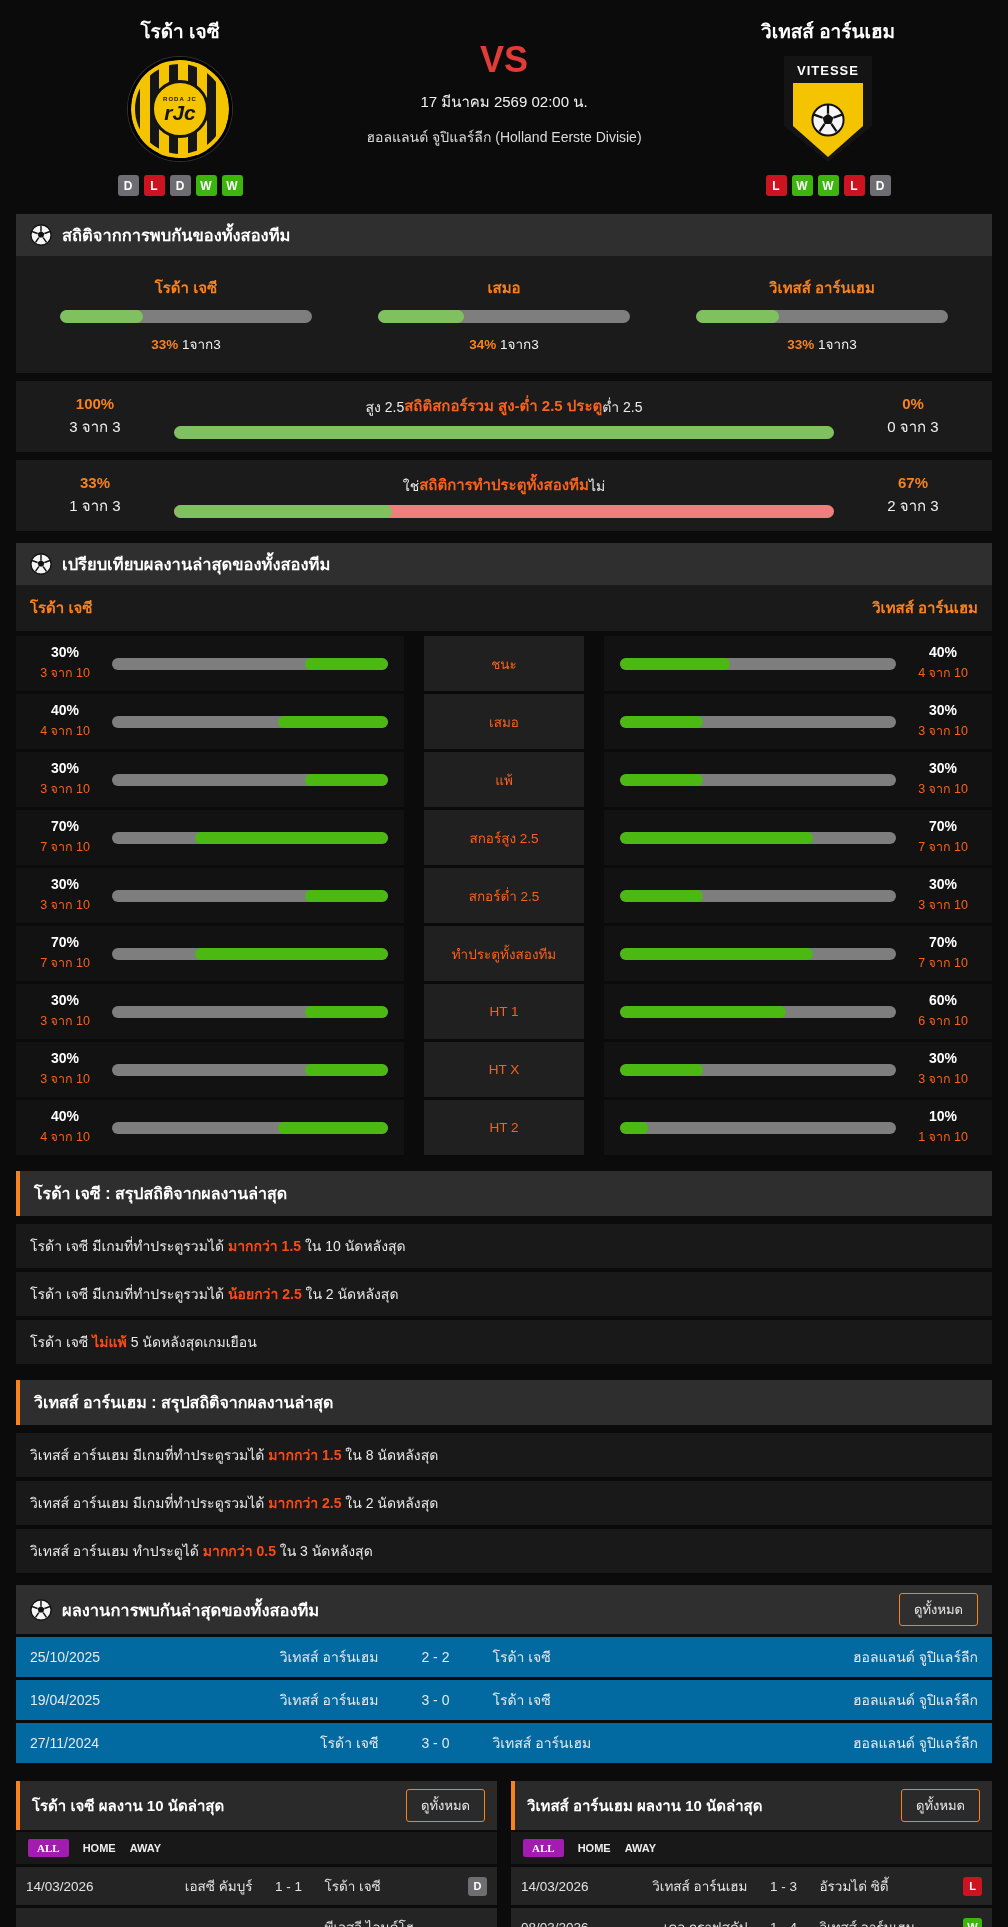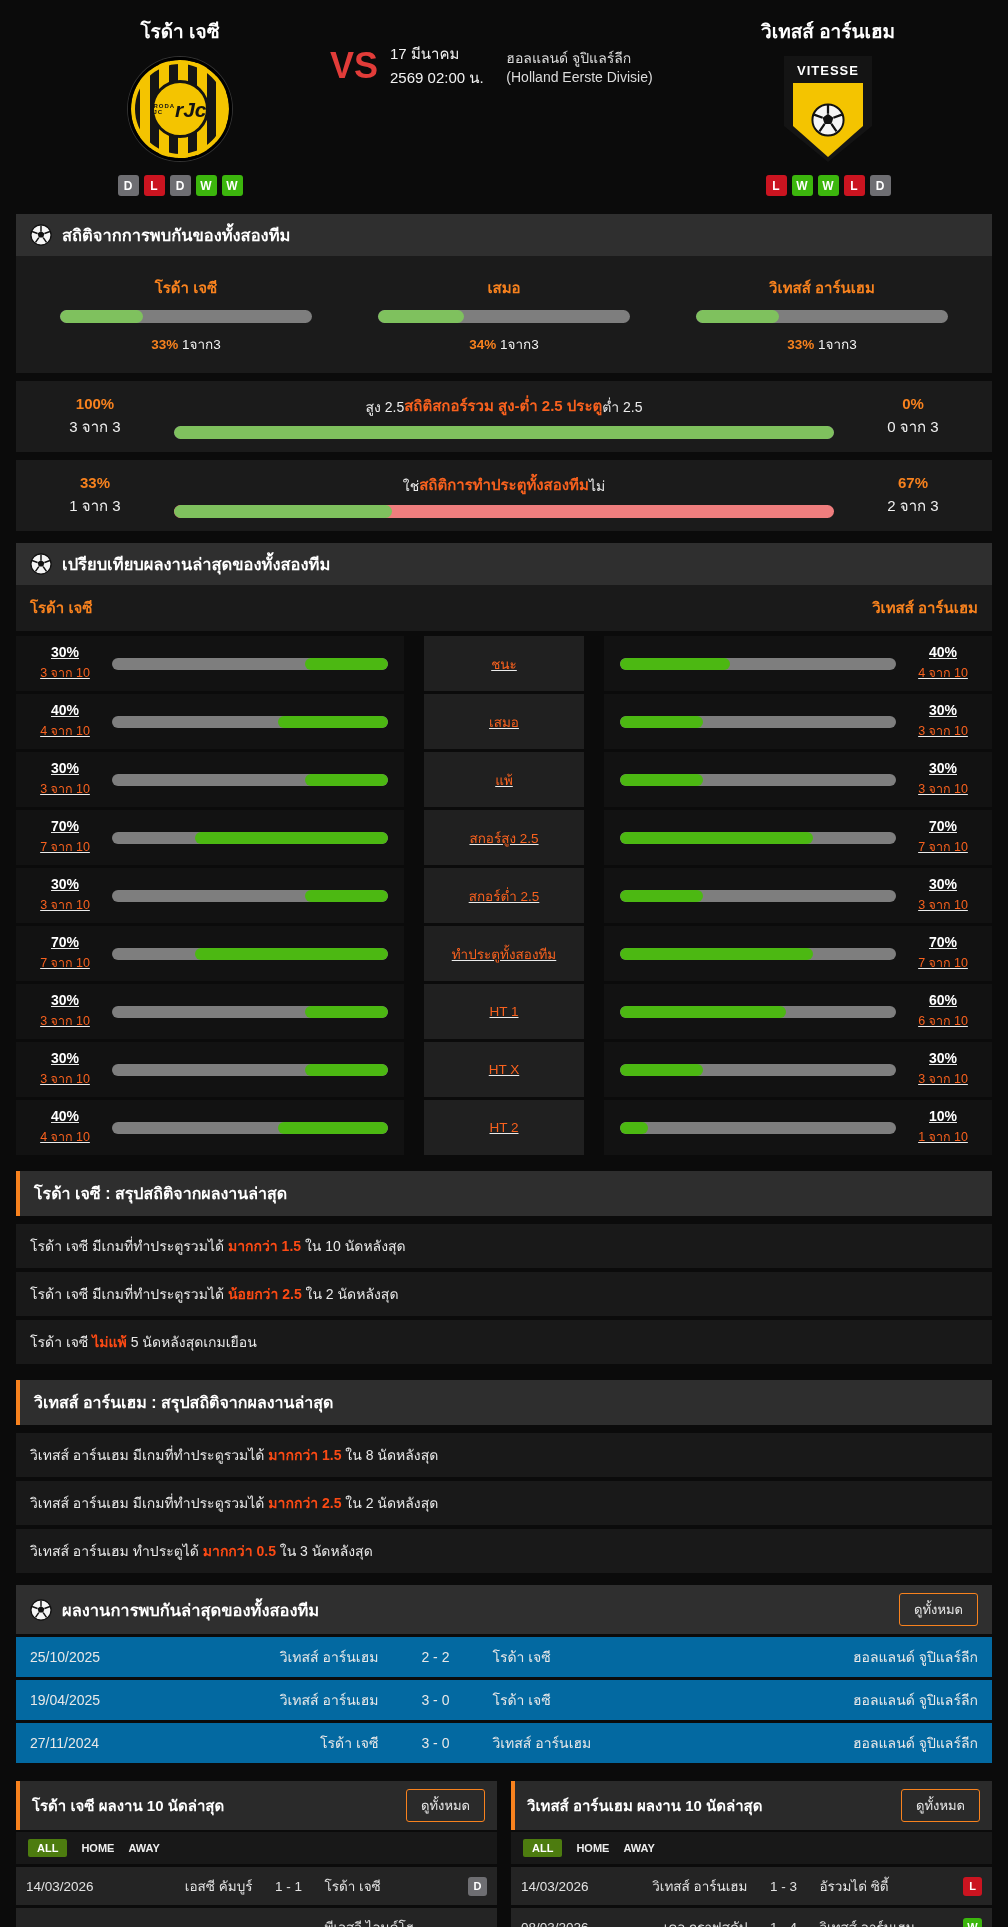--- a/index.html
+++ b/index.html
@@ -6,37 +6,37 @@
   body {
     margin: 0; width: 1008px; min-height: 1927px; background: #0b0b0b;
     font-family: "Liberation Sans", sans-serif; color: #ececec;
   }
   .page { width: 1008px; padding-bottom: 26px; }
 
   
   .hdr { display: flex; align-items: flex-start; padding: 16px 30px 6px; }
   .team { width: 300px; display: flex; flex-direction: column; align-items: center; gap: 9px; }
   .tname { font-weight: bold; font-size: 19px; color: #fff; }
-  .center { flex: 1; display: flex; align-items: center; padding-top: 26px; gap: 12px; }
+  .center { flex: 1; display: flex; flex-direction: column; align-items: center; padding-top: 26px; gap: 12px; }
   .vs { color: #e23c39; font-size: 36px; font-weight: bold; line-height: 1; }
   .dt { font-size: 15px; color: #f2f2f2; }
   .lg { font-size: 14px; color: #dcdcdc; }
   .form { display: flex; gap: 5px; margin-top: 3px; }
   .badge { width: 21px; height: 21px; border-radius: 3px; display: inline-flex; align-items: center;
            justify-content: center; font-size: 12px; font-weight: bold; color: #fff; }
   .badge.sm { width: 19px; height: 19px; font-size: 11px; }
   .badge.W { background: #3cb60d; } .badge.L { background: #cb1420; } .badge.D { background: #6e6e72; }
 
   .logo { height: 108px; display: flex; align-items: center; justify-content: center; }
   .roda { width: 104px; height: 104px; border-radius: 50%;
     background: repeating-linear-gradient(90deg, #151515 0 9px, #f4c400 9px 19px);
     border: 3px solid #000; box-shadow: inset 0 0 0 4px #f4c400, 0 0 0 1px #333;
     display: flex; align-items: center; justify-content: center; }
   .roda-inner { width: 58px; height: 58px; border-radius: 50%; background: #f4c400; border: 3px solid #141414;
-    display: flex; flex-direction: row; align-items: center; justify-content: center; color: #141414; }
+    display: flex; flex-direction: column; align-items: center; justify-content: center; color: #141414; }
   .roda-sub { font-size: 6px; font-weight: bold; letter-spacing: 1px; }
   .roda-main { font-size: 21px; font-weight: bold; font-style: italic; line-height: 1; }
   .vit-shield { width: 88px; height: 106px; background: #141414;
     clip-path: polygon(0 0, 100% 0, 100% 66%, 50% 100%, 0 66%);
     display: flex; flex-direction: column; align-items: center; }
   .vit-text { color: #fff; font-weight: bold; font-size: 13px; letter-spacing: 1px; padding-top: 7px; }
   .vit-body { margin-top: 5px; width: 70px; height: 74px; background: #f4c400;
     clip-path: polygon(0 0, 100% 0, 100% 58%, 50% 100%, 0 58%);
     display: flex; align-items: center; justify-content: center; }
 
@@ -63,21 +63,21 @@
   .side .pct { color: #f8821e; font-weight: bold; font-size: 15px; }
   .side .cnt { font-size: 15px; margin-top: 3px; color: #f0f0f0; }
   .ou .mid { flex: 1; }
   .mid .labels { display: flex; justify-content: center; align-items: flex-end; font-size: 14px; margin-bottom: 8px; }
   .mid .title { color: #f8611e; font-weight: bold; font-size: 15px; }
 
   
   .cmp-labels { margin: 0 16px; background: #1a1a1a; display: flex; justify-content: space-between;
                 padding: 11px 14px; font-weight: bold; font-size: 15px; color: #f8821e; }
   .cmp-rows { margin: 5px 16px 0; display: flex; flex-direction: column; gap: 3px; }
-  .cmp-row { display: flex; gap: 20px; text-decoration: underline; }
+  .cmp-row { display: flex; gap: 20px; }
   .cmp-row .cell { background: #121212; flex: 1; display: flex; align-items: center; gap: 14px; padding: 8px 16px; }
   .cmp-row .mid { width: 160px; background: #202020; display: flex; align-items: center; justify-content: center;
                   color: #f8611e; font-size: 13.5px; text-align: center; padding: 4px; }
   .stack { width: 66px; text-align: center; flex: 0 0 auto; }
   .stack .p { font-weight: bold; font-size: 14px; color: #fff; }
   .stack .c { color: #f8611e; font-size: 12.5px; margin-top: 3px; }
   .cmp-row .bar { height: 12px; }
 
   
   .sum-h { margin: 16px 16px 8px; background: #2e2e2e; border-left: 4px solid #f8821e;
@@ -95,21 +95,21 @@
   .m-league { width: 215px; text-align: right; }
 
   
   .tables { margin: 18px 16px 0; display: flex; gap: 14px; align-items: flex-start; }
   .ttable { flex: 1; }
   .t-head { background: #2a2a2a; border-left: 4px solid #f8821e; display: flex; align-items: center;
             justify-content: space-between; padding: 8px 12px; font-weight: bold; font-size: 15px; color: #fff; }
   .t-tabs { background: #181818; display: flex; gap: 14px; align-items: center; padding: 7px 12px; margin-top: 2px; }
   .tab { font-size: 11px; font-weight: bold; color: #eee; background: transparent; border: none;
          cursor: pointer; font-family: inherit; padding: 0; }
-  .tab.active { background: #4d7c0f; color: #fff; padding: 3px 9px; border-radius: 2px; }
+  .tab.active { background: #a21caf; color: #fff; padding: 3px 9px; border-radius: 2px; font-family: Liberation Serif, serif; }
   .t-row { background: #242424; margin-top: 3px; display: flex; align-items: center; padding: 8px 10px;
            font-size: 13.5px; color: #e2e2e2; min-height: 37px; }
   .t-date { width: 90px; flex: 0 0 auto; }
   .t-home { flex: 1; text-align: right; padding-right: 10px; }
   .t-score { width: 52px; text-align: center; flex: 0 0 auto; }
   .t-away { flex: 1; text-align: left; padding-left: 10px; }
   .t-bwrap { width: 26px; display: flex; justify-content: flex-end; flex: 0 0 auto; }
 </style>
 </head>
 <body>

